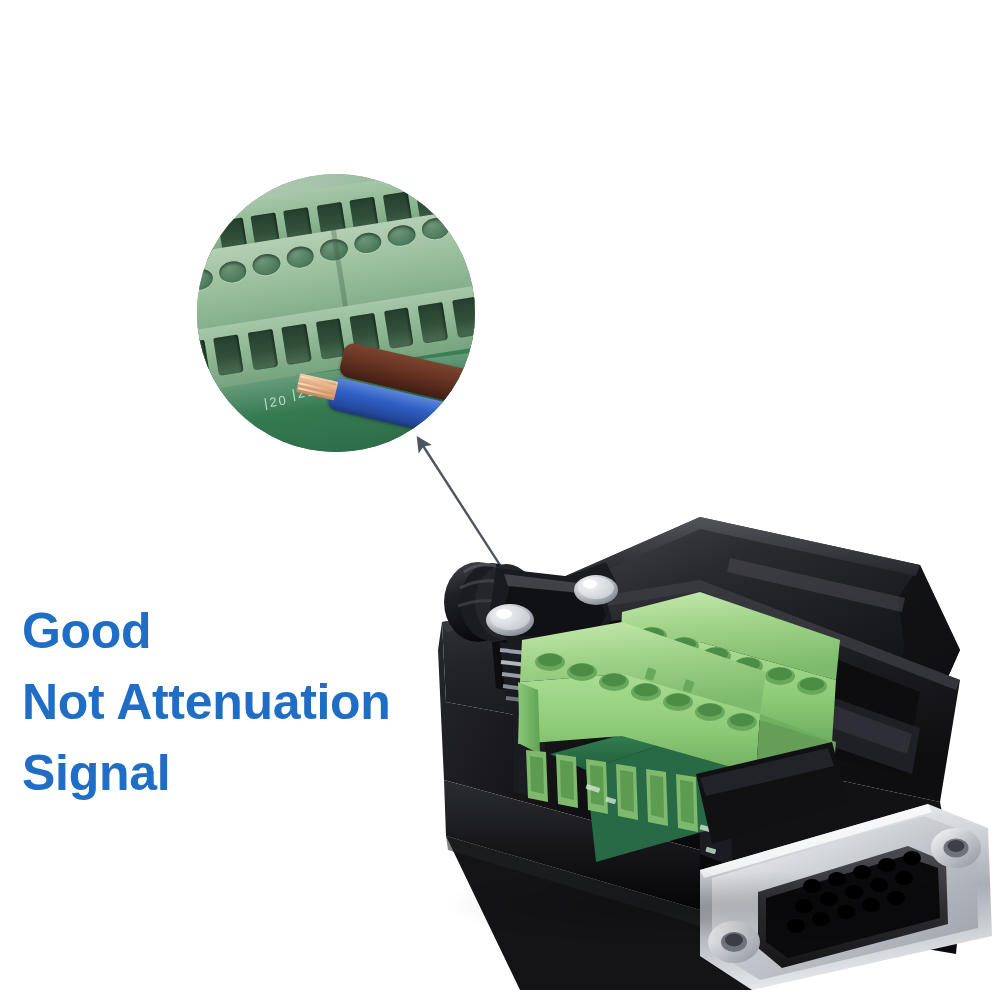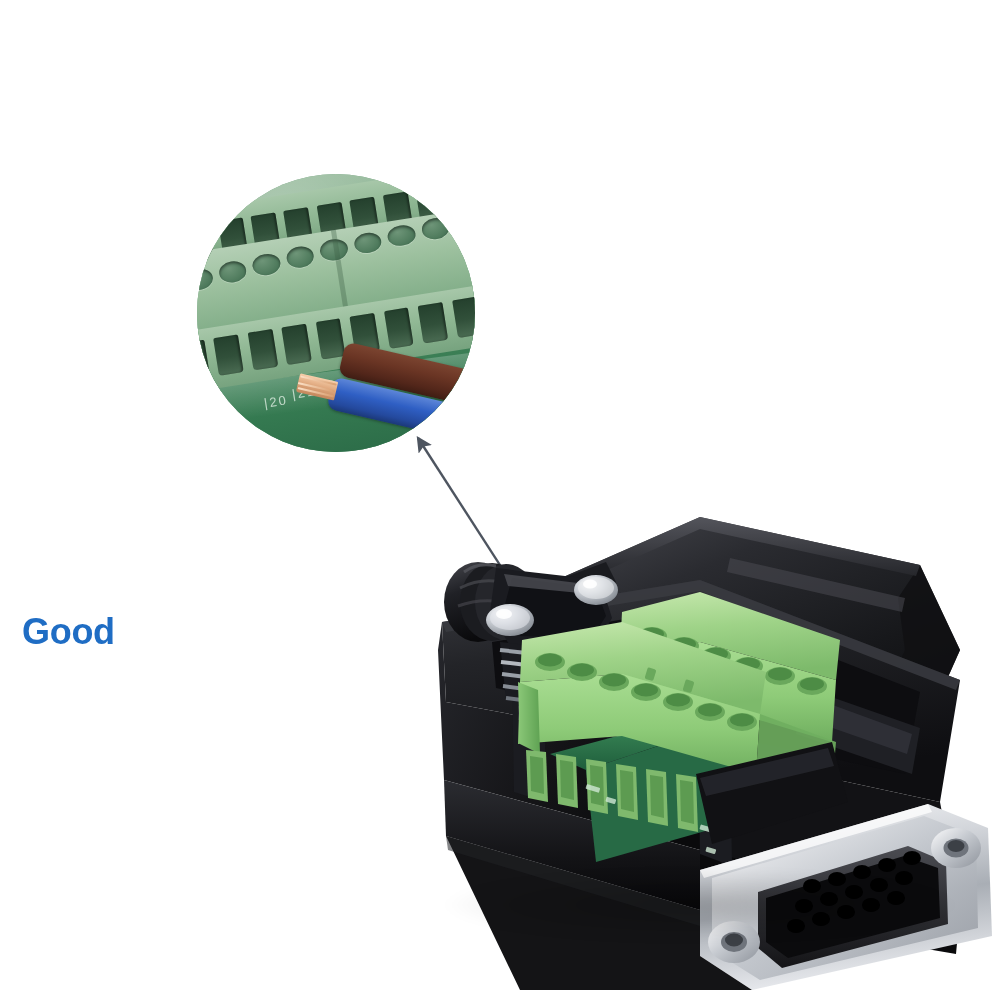--- a/index.html
+++ b/index.html
@@ -30,21 +30,21 @@
     letter-spacing: -0.4px;
     white-space: nowrap;
   }
   .feature-block {
     position: absolute;
     left: 22px;
     top: 596px;
     width: 430px;
   }
   .feature-line {
-    font-size: 36px;
+    font-size: 50px;
     font-weight: bold;
     color: #1f6dc4;
     line-height: 71px;
     letter-spacing: -0.3px;
     white-space: nowrap;
   }
 
   
   .inset-circle {
     position: absolute;
@@ -522,15 +522,17 @@
         <path d="M300 520 L528 454 L532 462 L304 528 Z" fill="#ffffff" opacity="0.75"></path>
       </g>
 
       <path d="M300 606 L352 640 L120 640 L46 486 L300 560 Z" fill="#0a0a0c" opacity="0.96"></path>
       <path d="M46 486 L300 560 L300 576 L48 500 Z" fill="#212227" opacity="0.55"></path>
     </svg>
   </div>
 
   <div class="feature-block">
     <div class="feature-line">Good</div>
+    <div class="feature-line">Not Attenuation</div>
+    <div class="feature-line">Signal</div>
   </div>
 
 </div>
 
 </body></html>

